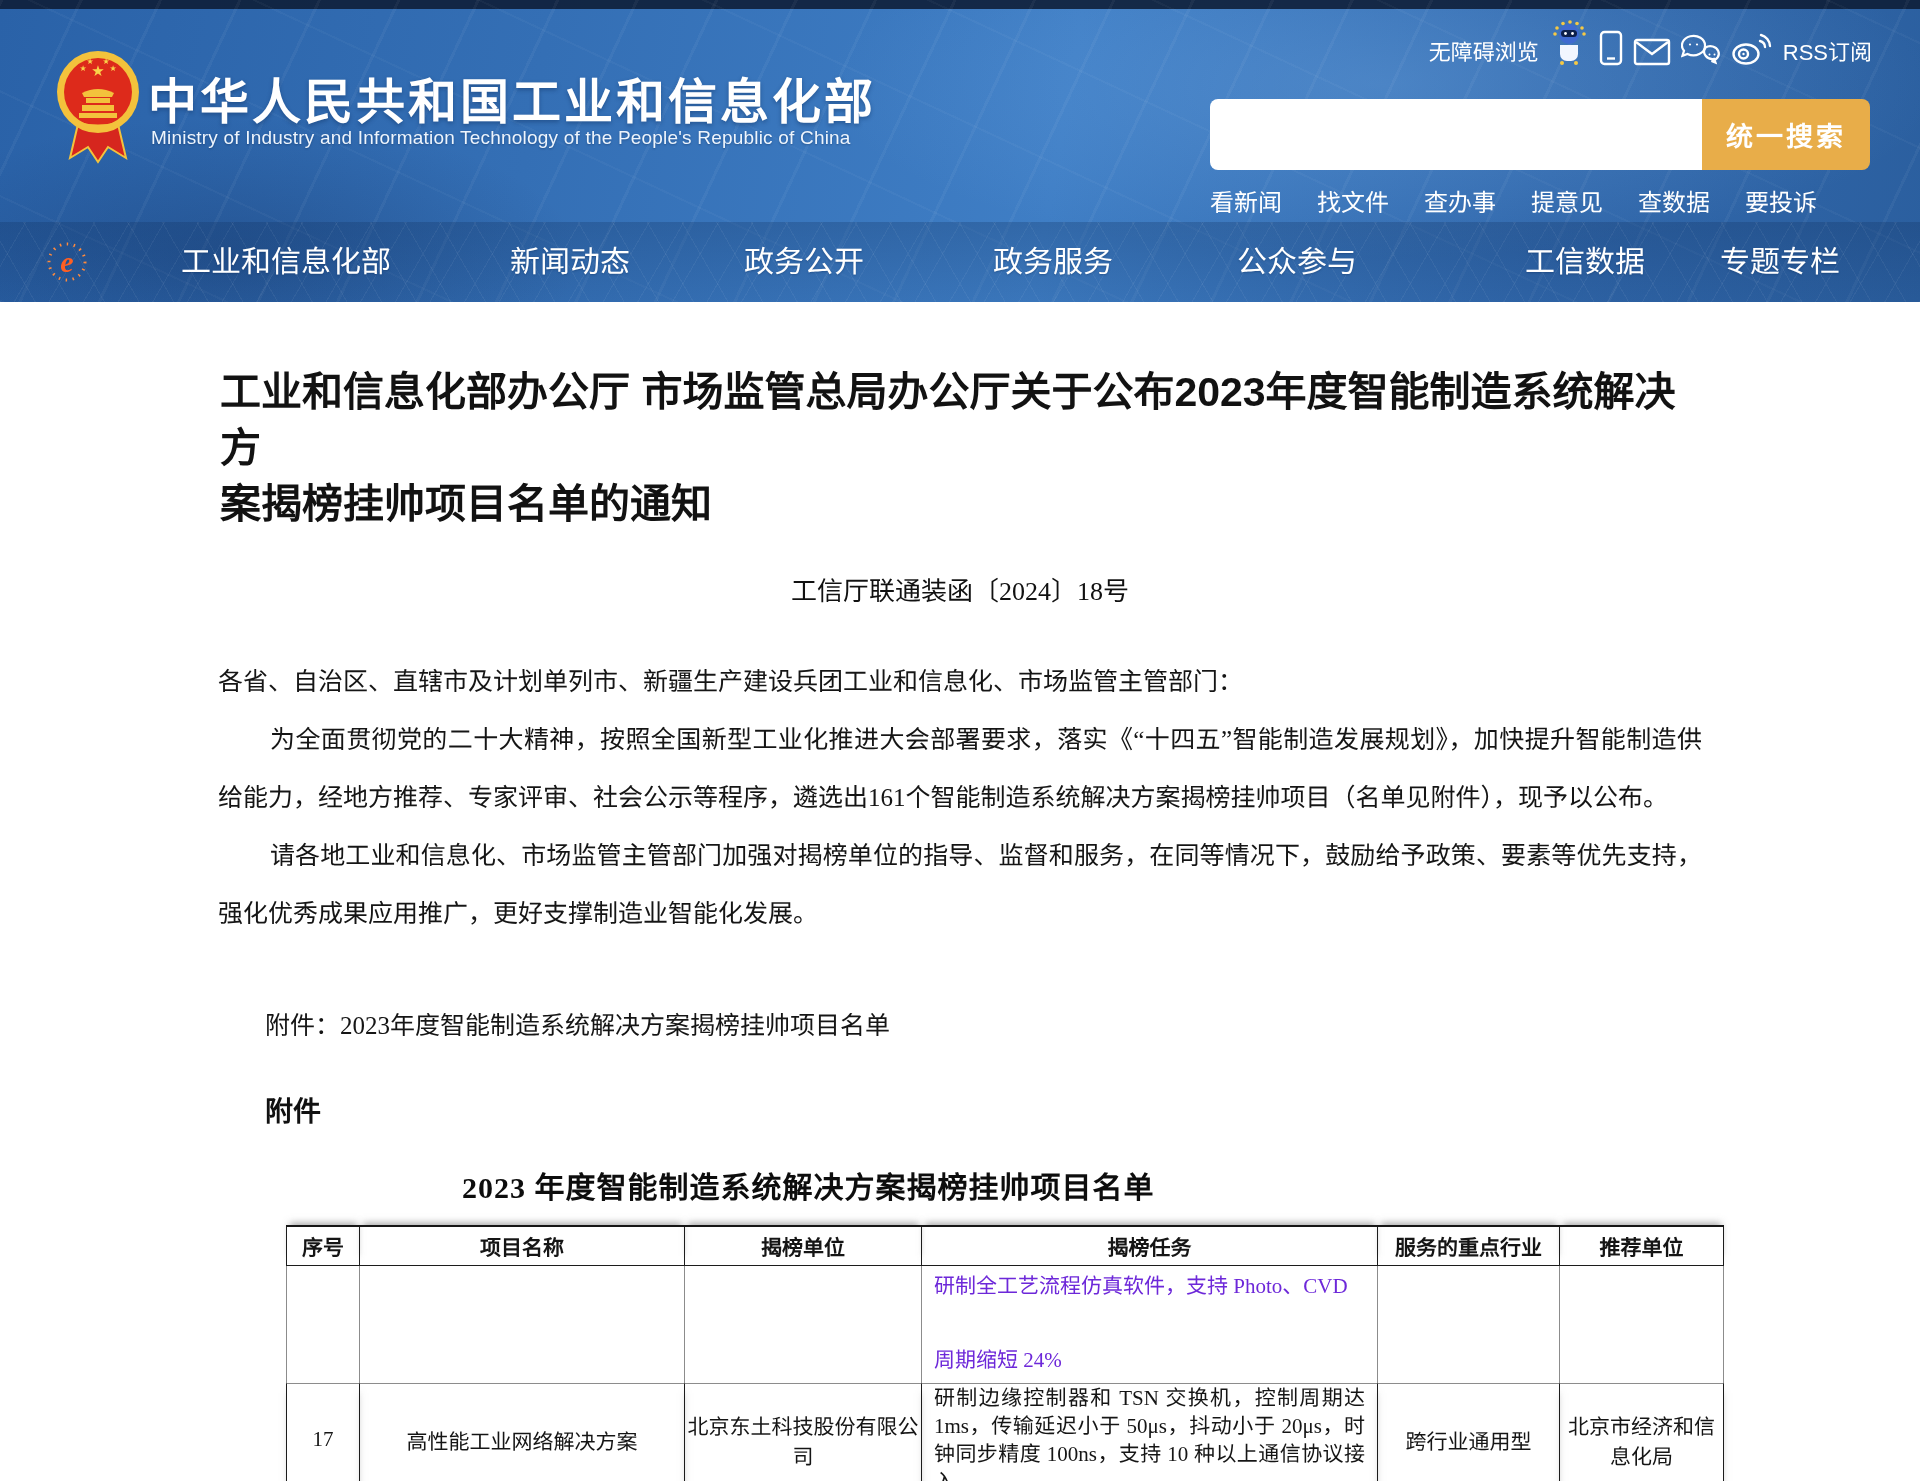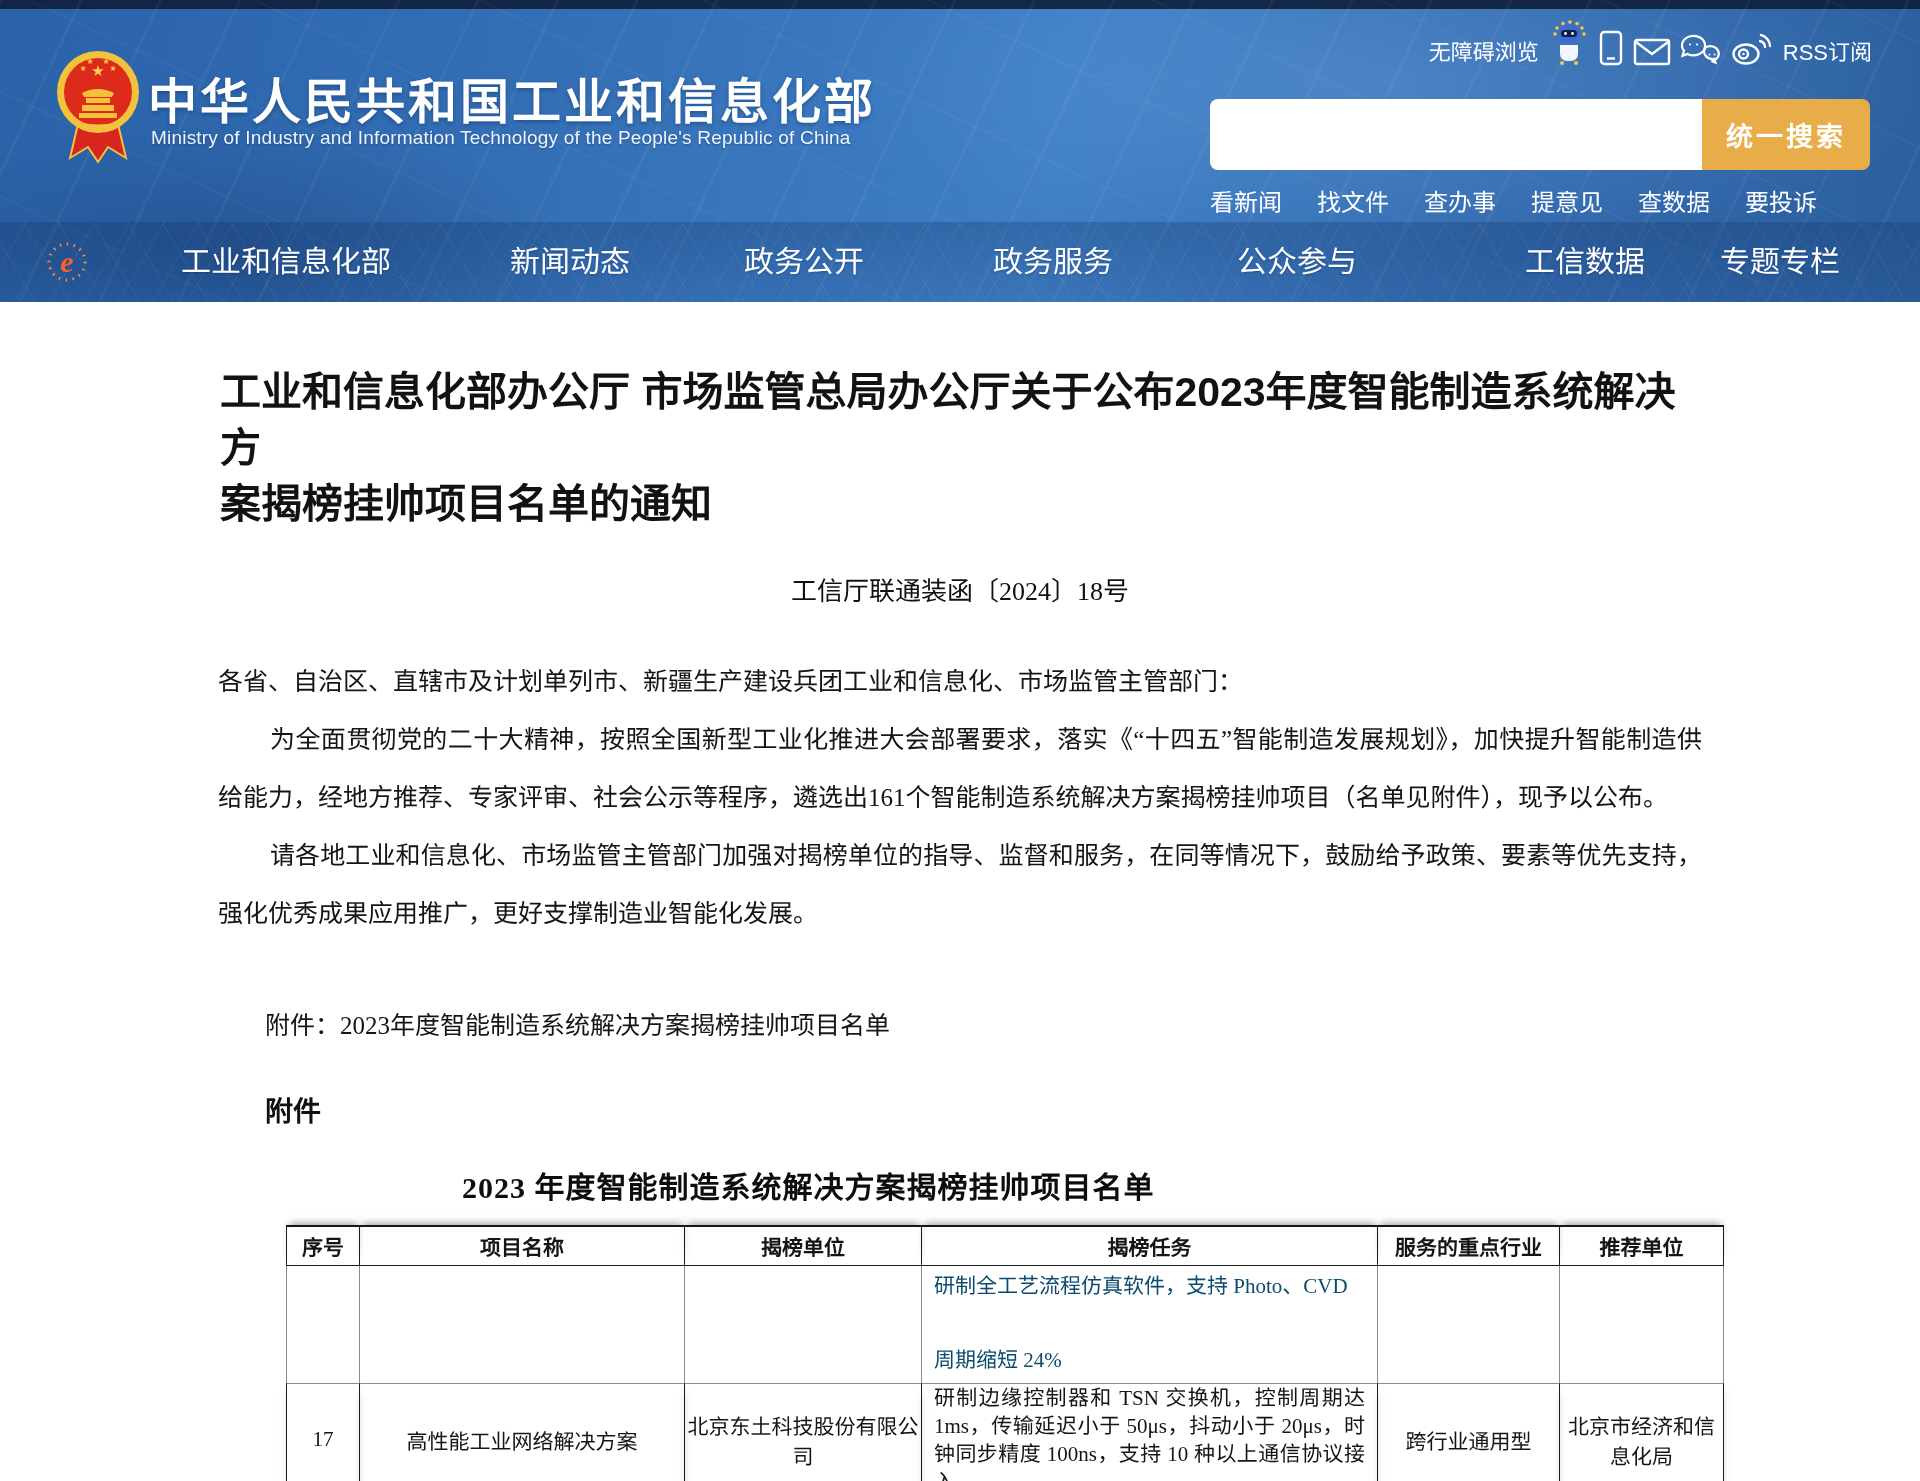--- a/index.html
+++ b/index.html
@@ -120,21 +120,21 @@
     font-family:"Liberation Serif","DejaVu Serif",serif;
     font-size:21px; color:#151515; text-align:center; vertical-align:middle;
   }
   thead th {
     height:39px; font-weight:bold; border-top:2px solid #161616;
     box-shadow:0 -6px 7px -3px rgba(95,95,95,.55);
   }
   tr.ghost-top td { height:118px; border-color:rgba(0,0,0,.45); }
   .ghost-task {
     display:flex; flex-direction:column; justify-content:space-between;
-    height:116px; padding:3px 12px 9px; text-align:left; color:#0c4a6e;
+    height:116px; padding:3px 12px 9px; text-align:left; color:#6d28d9;
   }
   tr.row17 td {
     height:84px; border-bottom:3px solid #14b8a6;
     box-shadow:0 7px 8px -3px rgba(95,95,95,.5);
   }
   td.task-cell { text-align:justify; padding:0 12px; line-height:28px; }
   tr.ghost-bottom td {
     height:29px; border:1px solid rgba(0,0,0,.15);
     border-top:none; border-bottom:none; color:#cccccc;
   }

